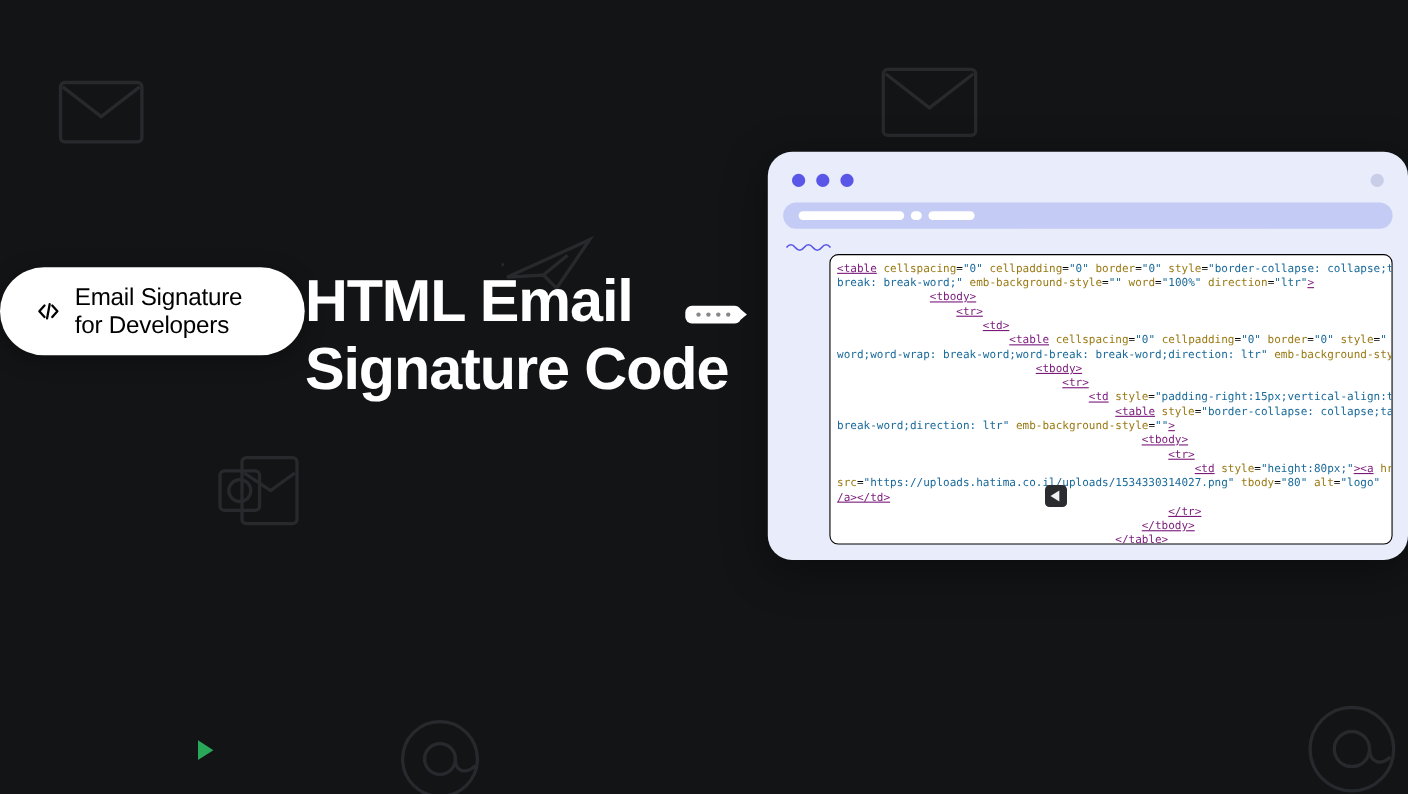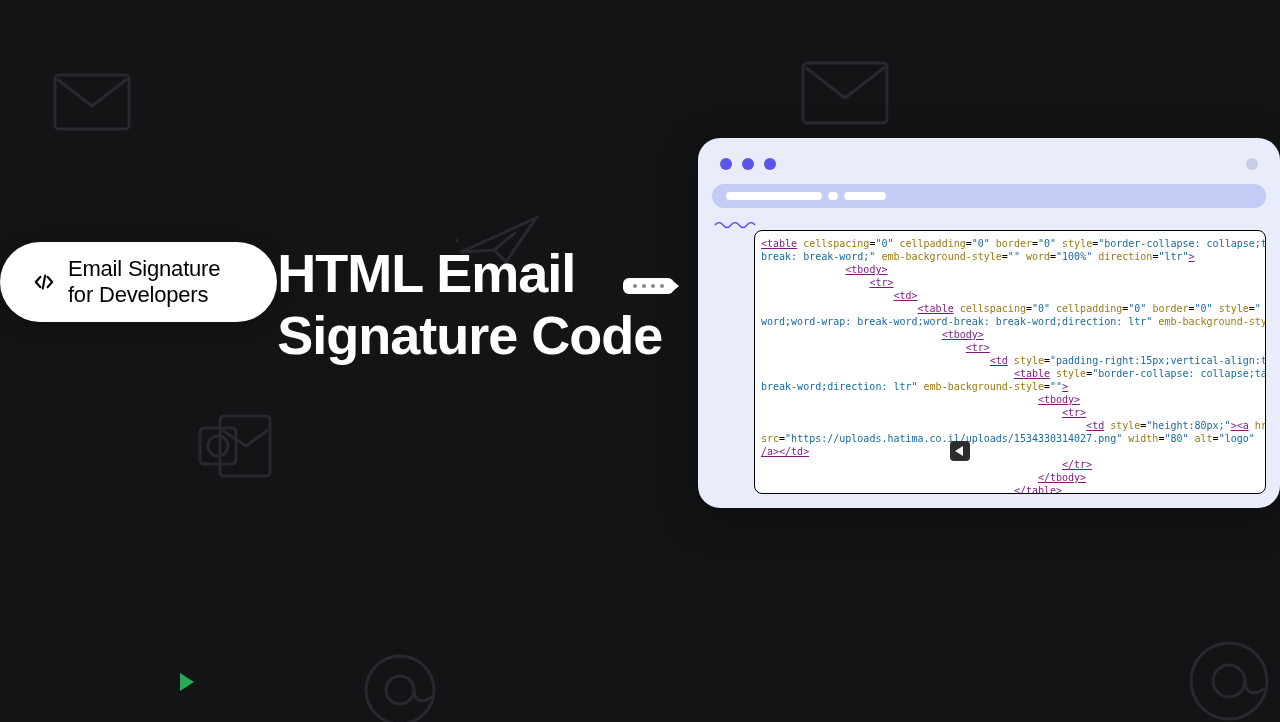--- a/index.html
+++ b/index.html
@@ -207,21 +207,21 @@
                           <span><span class="t-tag">&lt;table</span><span class="t-attr"> cellspacing</span><span class="t-eq">=</span><span class="t-str">"0"</span><span class="t-attr"> cellpadding</span><span class="t-eq">=</span><span class="t-str">"0"</span><span class="t-attr"> border</span><span class="t-eq">=</span><span class="t-str">"0"</span><span class="t-attr"> style</span><span class="t-eq">=</span><span class="t-str">" bo</span></span>
 <span><span class="t-str">word;word-wrap: break-word;word-break: break-word;direction: ltr"</span><span class="t-attr"> emb-background-sty</span></span>
                               <span class="t-tag">&lt;tbody&gt;</span>
                                   <span class="t-tag">&lt;tr&gt;</span>
                                       <span><span class="t-tag">&lt;td</span><span class="t-attr"> style</span><span class="t-eq">=</span><span class="t-str">"padding-right:15px;vertical-align:top;fo</span></span>
                                           <span><span class="t-tag">&lt;table</span><span class="t-attr"> style</span><span class="t-eq">=</span><span class="t-str">"border-collapse: collapse;table-la</span></span>
 <span><span class="t-str">break-word;direction: ltr"</span><span class="t-attr"> emb-background-style</span><span class="t-eq">=</span><span class="t-str">""</span><span class="t-tag">&gt;</span></span>
                                               <span class="t-tag">&lt;tbody&gt;</span>
                                                   <span class="t-tag">&lt;tr&gt;</span>
                                                       <span><span class="t-tag">&lt;td</span><span class="t-attr"> style</span><span class="t-eq">=</span><span class="t-str">"height:80px;"</span><span class="t-tag">&gt;&lt;a</span><span class="t-attr"> href</span></span>
-<span><span class="t-attr">src</span><span class="t-eq">=</span><span class="t-str">"https://uploads.hatima.co.il/uploads/1534330314027.png"</span><span class="t-attr"> width</span><span class="t-eq">=</span><span class="t-str">"80"</span><span class="t-attr"> alt</span><span class="t-eq">=</span><span class="t-str">"logo"</span></span>
+<span><span class="t-attr">src</span><span class="t-eq">=</span><span class="t-str">"https://uploads.hatima.co.il/uploads/1534330314027.png"</span><span class="t-attr"> tbody</span><span class="t-eq">=</span><span class="t-str">"80"</span><span class="t-attr"> alt</span><span class="t-eq">=</span><span class="t-str">"logo"</span></span>
 <span class="t-tag">/a&gt;&lt;/td&gt;</span>
                                                   <span class="t-tag">&lt;/tr&gt;</span>
                                               <span class="t-tag">&lt;/tbody&gt;</span>
                                           <span class="t-tag">&lt;/table&gt;</span>
                                       
                                       </div>
   </div>
 </div>
 
 </body></html>

